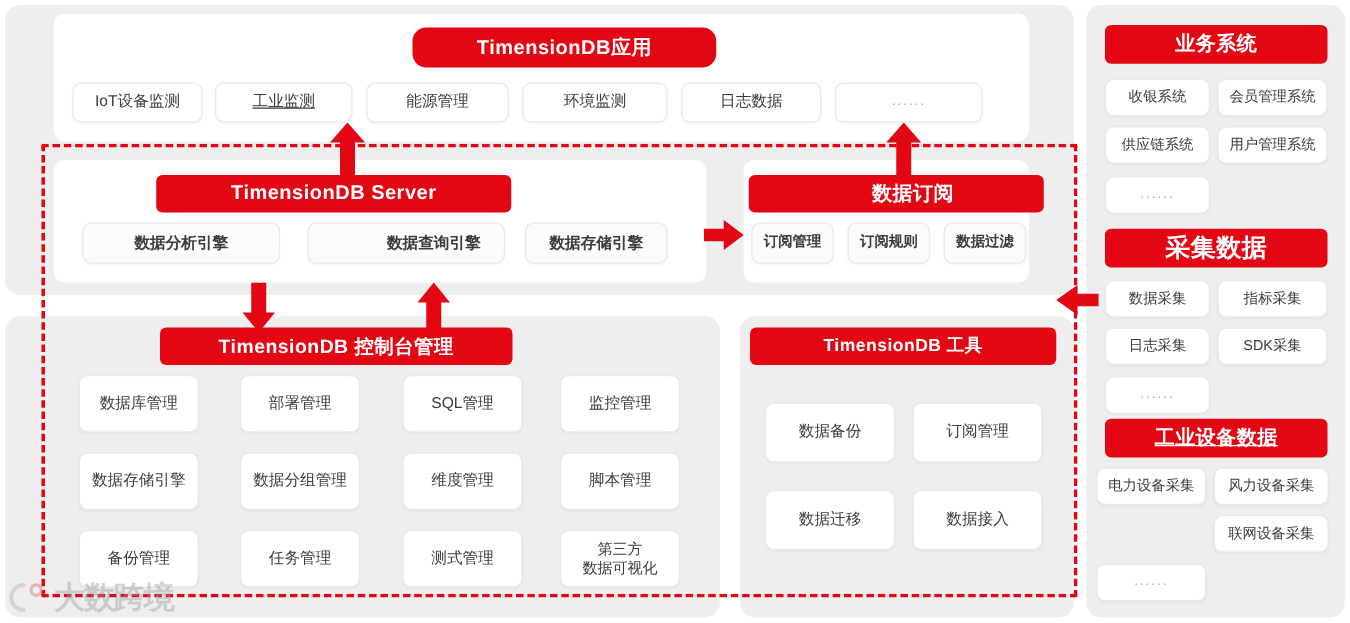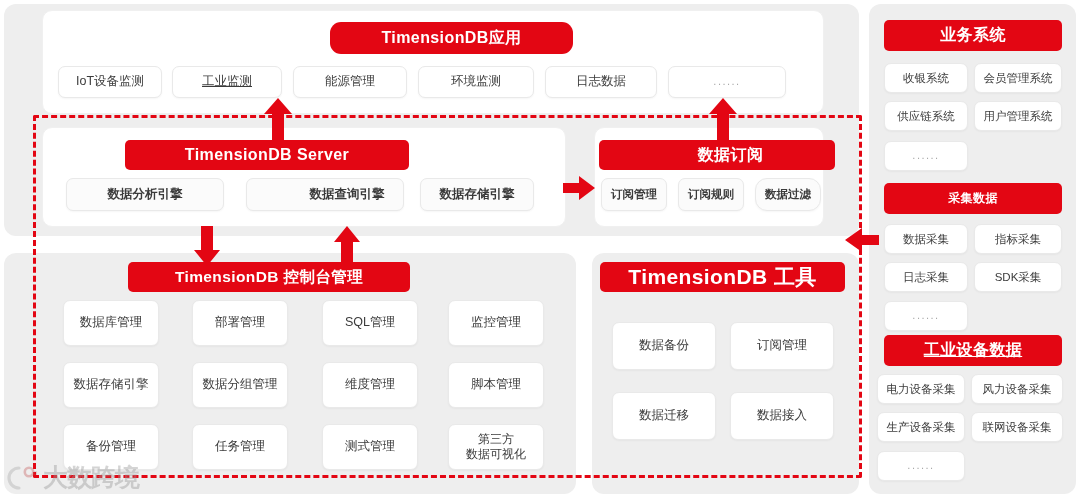--- a/index.html
+++ b/index.html
@@ -118,21 +118,21 @@
   <div class="chip shaded" style="left:66px; top:178px; width:158px; height:33px;">数据分析引擎</div>
   <div class="chip shaded" style="left:246px; top:178px; width:158px; height:33px;padding-left:44px;">数据查询引擎</div>
   <div class="chip shaded" style="left:420px; top:178px; width:114px; height:33px;">数据存储引擎</div>
 
   <div class="white-card" style="left:594px; top:127px; width:230px; height:100px;"></div>
 
   <div class="ribbon" style="left:599px; top:140px; width:236px; height:30px; font-size:16px;padding-left:27px;">数据订阅</div>
 
   <div class="chip shaded" style="left:601px; top:178px; width:66px; height:33px; font-size:11.5px;">订阅管理</div>
   <div class="chip shaded" style="left:678px; top:178px; width:66px; height:33px; font-size:11.5px;">订阅规则</div>
-  <div class="chip shaded" style="left:755px; top:178px; width:66px; height:33px; font-size:11.5px;border-radius:12px;">数据过滤</div>
+  <div class="chip shaded" style="left:755px; top:178px; width:66px; height:33px; font-size:11.5px;">数据过滤</div>
 
   <div class="gray-panel" style="left:4px; top:253px; width:572px; height:241px;"></div>
 
   <div class="ribbon" style="left:128px; top:262px; width:282px; height:30px; font-size:15.5px;">TimensionDB 控制台管理</div>
 
   <div class="chip" style="left:63px; top:300px; width:96px; height:46px;">数据库管理</div>
   <div class="chip" style="left:192px; top:300px; width:96px; height:46px;">部署管理</div>
   <div class="chip" style="left:322px; top:300px; width:96px; height:46px;">SQL管理</div>
   <div class="chip" style="left:448px; top:300px; width:96px; height:46px;">监控管理</div>
 
@@ -142,47 +142,46 @@
   <div class="chip" style="left:448px; top:362px; width:96px; height:46px;">脚本管理</div>
 
   <div class="chip" style="left:63px; top:424px; width:96px; height:46px;">备份管理</div>
   <div class="chip" style="left:192px; top:424px; width:96px; height:46px;">任务管理</div>
   <div class="chip" style="left:322px; top:424px; width:96px; height:46px;">测式管理</div>
   <div class="chip" style="left:448px; top:424px; width:96px; height:46px; white-space:pre-line; font-size:12px;">第三方
 数据可视化</div>
 
   <div class="gray-panel" style="left:592px; top:253px; width:267px; height:241px;"></div>
 
-  <div class="ribbon" style="left:600px; top:262px; width:245px; height:30px; font-size:21px;">TimensionDB 工具</div>
+  <div class="ribbon" style="left:600px; top:262px; width:245px; height:30px; font-size:14px;">TimensionDB 工具</div>
 
   <div class="chip" style="left:612px; top:322px; width:104px; height:48px;">数据备份</div>
   <div class="chip" style="left:730px; top:322px; width:104px; height:48px;">订阅管理</div>
   <div class="chip" style="left:612px; top:392px; width:104px; height:48px;">数据迁移</div>
   <div class="chip" style="left:730px; top:392px; width:104px; height:48px;">数据接入</div>
 
   <div class="gray-panel" style="left:869px; top:4px; width:207px; height:490px;"></div>
 
   <div class="ribbon" style="left:884px; top:20px; width:178px; height:31px; font-size:16px;">业务系统</div>
   <div class="chip" style="left:884px; top:63px; width:84px; height:30px; font-size:11.5px;">收银系统</div>
   <div class="chip" style="left:974px; top:63px; width:88px; height:30px; font-size:11.5px;">会员管理系统</div>
   <div class="chip" style="left:884px; top:101px; width:84px; height:30px; font-size:11.5px;">供应链系统</div>
   <div class="chip" style="left:974px; top:101px; width:88px; height:30px; font-size:11.5px;">用户管理系统</div>
   <div class="chip dots" style="left:884px; top:141px; width:84px; height:30px;">......</div>
 
-  <div class="ribbon" style="left:884px; top:183px; width:178px; height:31px; font-size:12px;">采集数据</div>
+  <div class="ribbon" style="left:884px; top:183px; width:178px; height:31px; font-size:20px;">采集数据</div>
   <div class="chip" style="left:884px; top:224px; width:84px; height:30px; font-size:11.5px;">数据采集</div>
   <div class="chip" style="left:974px; top:224px; width:88px; height:30px; font-size:11.5px;">指标采集</div>
   <div class="chip" style="left:884px; top:262px; width:84px; height:30px; font-size:11.5px;">日志采集</div>
   <div class="chip" style="left:974px; top:262px; width:88px; height:30px; font-size:11.5px;">SDK采集</div>
   <div class="chip dots" style="left:884px; top:301px; width:84px; height:30px;">......</div>
 
   <div class="ribbon" style="left:884px; top:335px; width:178px; height:31px; font-size:16px; text-decoration:underline;">工业设备数据</div>
   <div class="chip" style="left:877px; top:374px; width:88px; height:30px; font-size:11.5px;">电力设备采集</div>
   <div class="chip" style="left:971px; top:374px; width:92px; height:30px; font-size:11.5px;">风力设备采集</div>
-  <div class="chip" style="left:877px; top:412px; width:88px; height:30px; font-size:11.5px;">生产设备采集</div>
   <div class="chip" style="left:971px; top:412px; width:92px; height:30px; font-size:11.5px;">联网设备采集</div>
   <div class="chip dots" style="left:877px; top:451px; width:88px; height:30px;">......</div>
 
   <div class="dashed-box" style="left:33px; top:115px; width:829px; height:363px;"></div>
 
   <div class="arrow" style="left:264px; top:98px;">
     <svg width="28" height="42" viewBox="0 0 28 42" aria-hidden="true">
       <polygon points="14,0 28,16 20,16 20,42 8,42 8,16 0,16" fill="#e30613"></polygon>
     </svg>
   </div>

